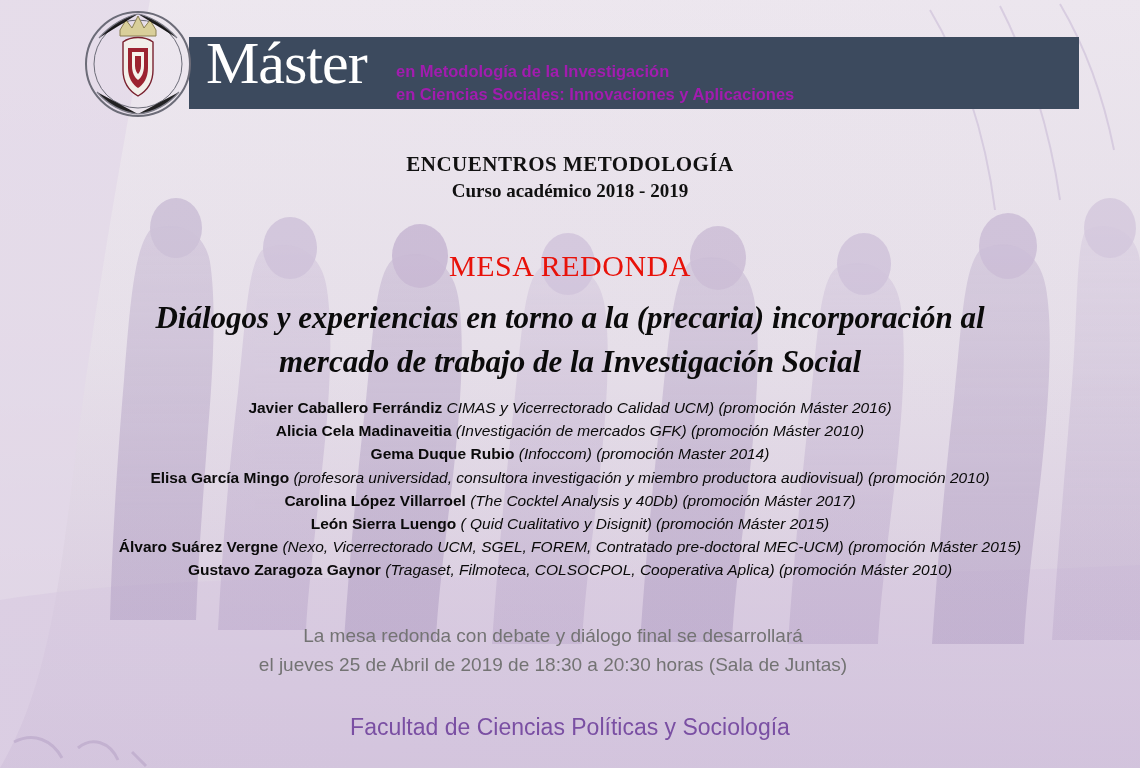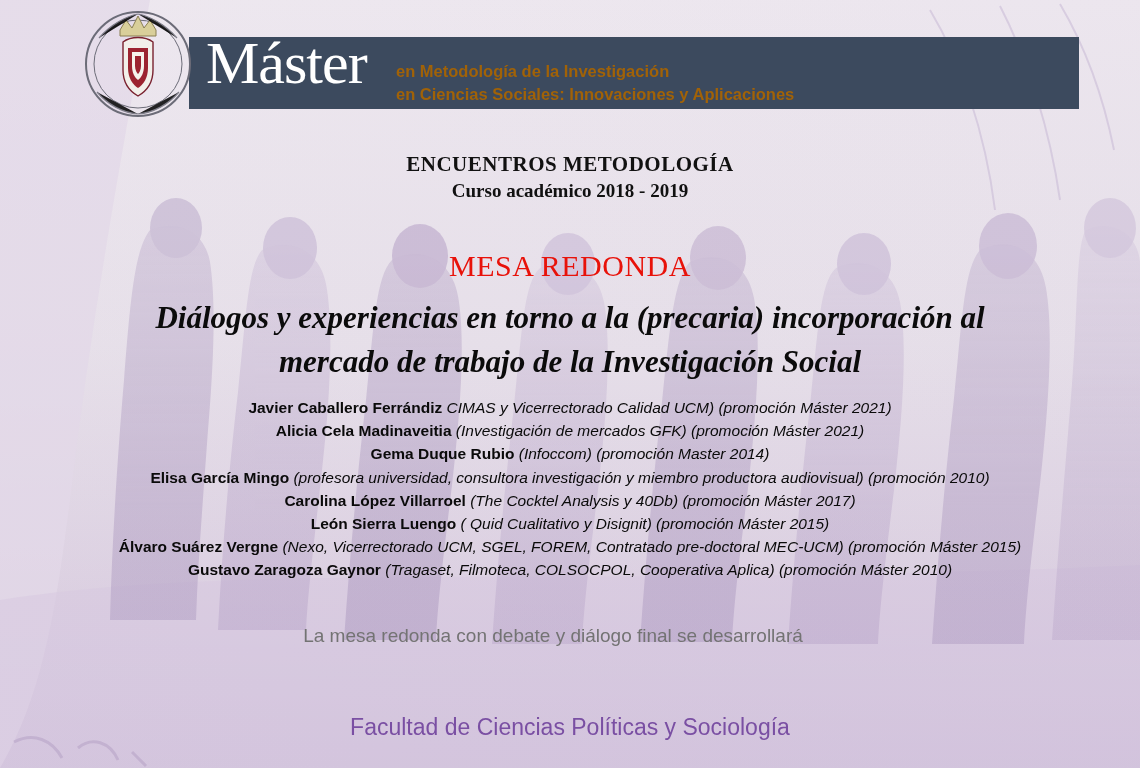--- a/index.html
+++ b/index.html
@@ -54,21 +54,21 @@
     font-size: 60px;
     line-height: 60px;
     color: #ffffff;
     letter-spacing: -1px;
   }
   .header-sub {
     position: absolute;
     left: 396px;
     top: 60px;
     width: 560px;
-    color: #a16207;
+    color: #a21caf;
     font-weight: bold;
     font-size: 16.5px;
     line-height: 23px;
   }
 
   
   .centered {
     position: absolute;
     left: 0;
     width: 1140px;
@@ -283,25 +283,25 @@
   <div class="centered mesa-redonda">MESA REDONDA</div>
 
   <div class="centered subtitle">
     <div>Diálogos y experiencias en torno a la (precaria) incorporación al</div>
     <div>mercado de trabajo de la Investigación Social</div>
   </div>
 
   <div class="speakers">
     <div class="speaker-line">
       <span class="nm">Javier Caballero Ferrándiz</span>
-      <span class="af">CIMAS y Vicerrectorado Calidad UCM) (promoción Máster 2021)</span>
+      <span class="af">CIMAS y Vicerrectorado Calidad UCM) (promoción Máster 2016)</span>
     </div>
     <div class="speaker-line">
       <span class="nm">Alicia Cela Madinaveitia</span>
-      <span class="af">(Investigación de mercados GFK) (promoción Máster 2021)</span>
+      <span class="af">(Investigación de mercados GFK) (promoción Máster 2010)</span>
     </div>
     <div class="speaker-line">
       <span class="nm">Gema Duque Rubio</span>
       <span class="af">(Infoccom) (promoción Master 2014)</span>
     </div>
     <div class="speaker-line">
       <span class="nm">Elisa García Mingo</span>
       <span class="af">(profesora universidad, consultora investigación y miembro productora audiovisual) (promoción 2010)</span>
     </div>
     <div class="speaker-line">
@@ -317,17 +317,18 @@
       <span class="af">(Nexo, Vicerrectorado UCM, SGEL, FOREM, Contratado pre-doctoral MEC-UCM) (promoción Máster 2015)</span>
     </div>
     <div class="speaker-line">
       <span class="nm">Gustavo Zaragoza Gaynor</span>
       <span class="af">(Tragaset, Filmoteca, COLSOCPOL, Cooperativa Aplica) (promoción Máster 2010)</span>
     </div>
   </div>
 
   <div class="schedule">
     <div class="schedule-line-1">La mesa redonda con debate y diálogo final se desarrollará</div>
+    <div class="schedule-line-2">el jueves 25 de Abril de 2019 de 18:30 a 20:30 horas (Sala de Juntas)</div>
   </div>
 
   <div class="faculty">Facultad de Ciencias Políticas y Sociología</div>
 
 </div>
 
 </body></html>

